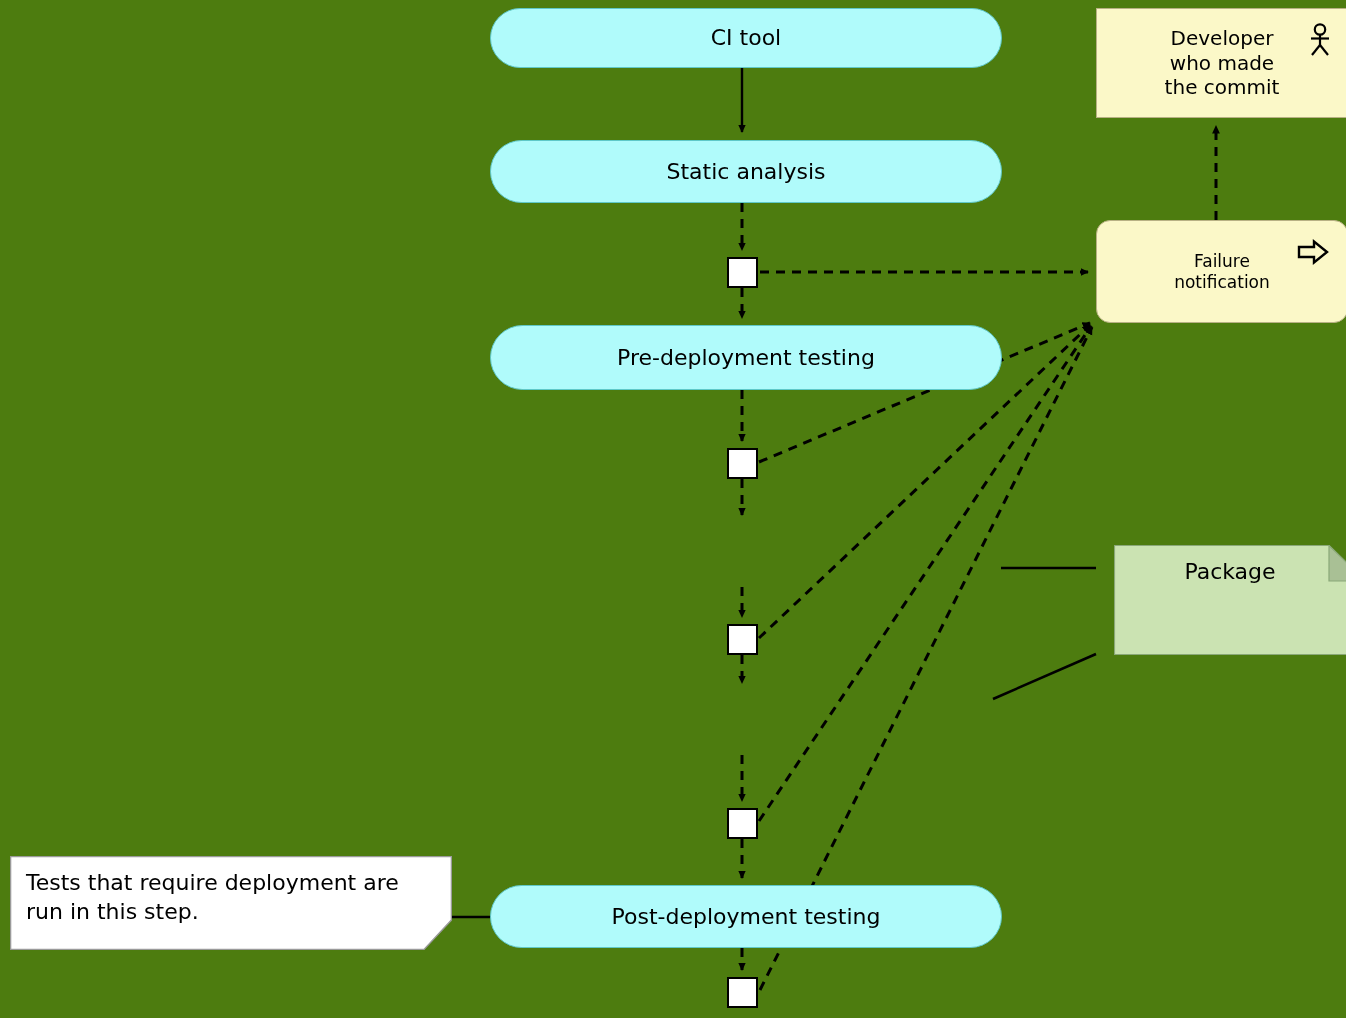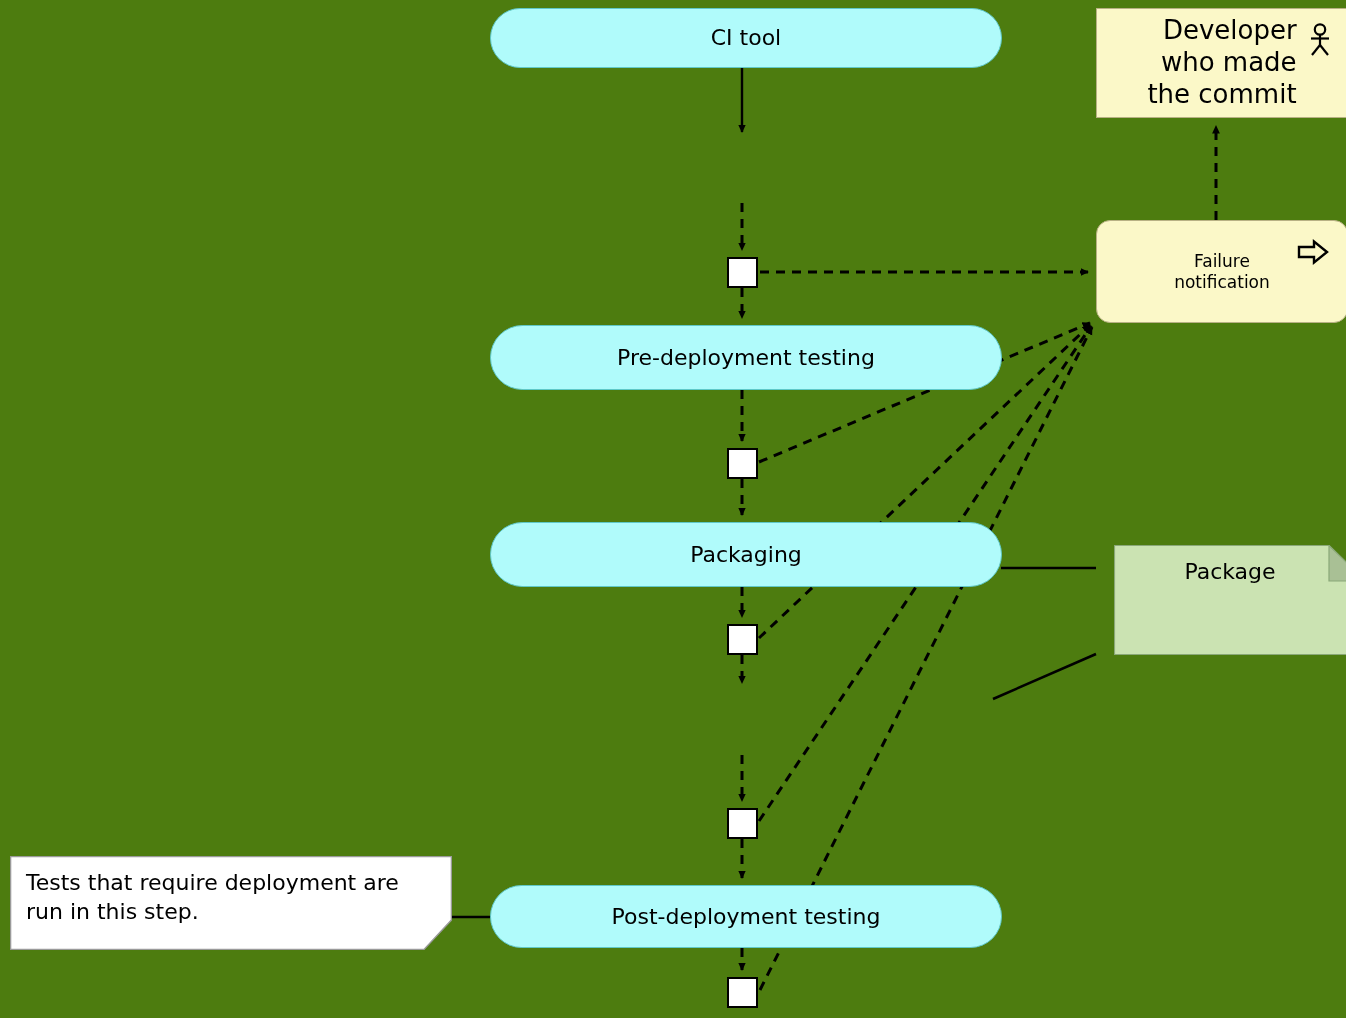--- a/index.html
+++ b/index.html
@@ -53,24 +53,24 @@
   
   .actorbox {
     background: #fbf8c8;
     border: 1px solid #b8b184;
     display: flex;
     align-items: center;
     justify-content: center;
     padding: 4px 10px;
   }
   .actorbox .label {
-    font-size: 26px;
+    font-size: 20px;
     line-height: 1.22;
     color: #000000;
-    text-align: right;
+    text-align: center;
     white-space: pre-line;
   }
   
   .signalbox {
     background: #fbf8c8;
     border: 1px solid #b8b184;
     border-radius: 14px;
     display: flex;
     align-items: center;
     justify-content: center;
@@ -166,28 +166,28 @@
 
     <line x1="1096" y1="654" x2="993" y2="699" stroke="#000000" stroke-width="2.6"></line>
 
     <line x1="452" y1="917" x2="497" y2="917" stroke="#000000" stroke-width="2.6"></line>
   </svg>
 
   <div class="node activity" style="left:490px; top:8px; width:512px; height:60px;">
     <span class="label">CI tool</span>
   </div>
 
+  <div class="node activity" style="left:490px; top:140px; width:512px; height:63px;">
+    <span class="label">Static analysis</span>
+  </div>
 
   <div class="node activity" style="left:490px; top:325px; width:512px; height:65px;">
     <span class="label">Pre-deployment testing</span>
   </div>
 
-  <div class="node activity" style="left:490px; top:522px; width:512px; height:65px;">
-    <span class="label">Packaging</span>
-  </div>
 
 
   <div class="node activity" style="left:490px; top:885px; width:512px; height:63px;">
     <span class="label">Post-deployment testing</span>
   </div>
 
   <div class="node gate" style="left:727px; top:257px; width:31px; height:31px;"></div>
   <div class="node gate" style="left:727px; top:448px; width:31px; height:31px;"></div>
   <div class="node gate" style="left:727px; top:624px; width:31px; height:31px;"></div>
   <div class="node gate" style="left:727px; top:808px; width:31px; height:31px;"></div>

